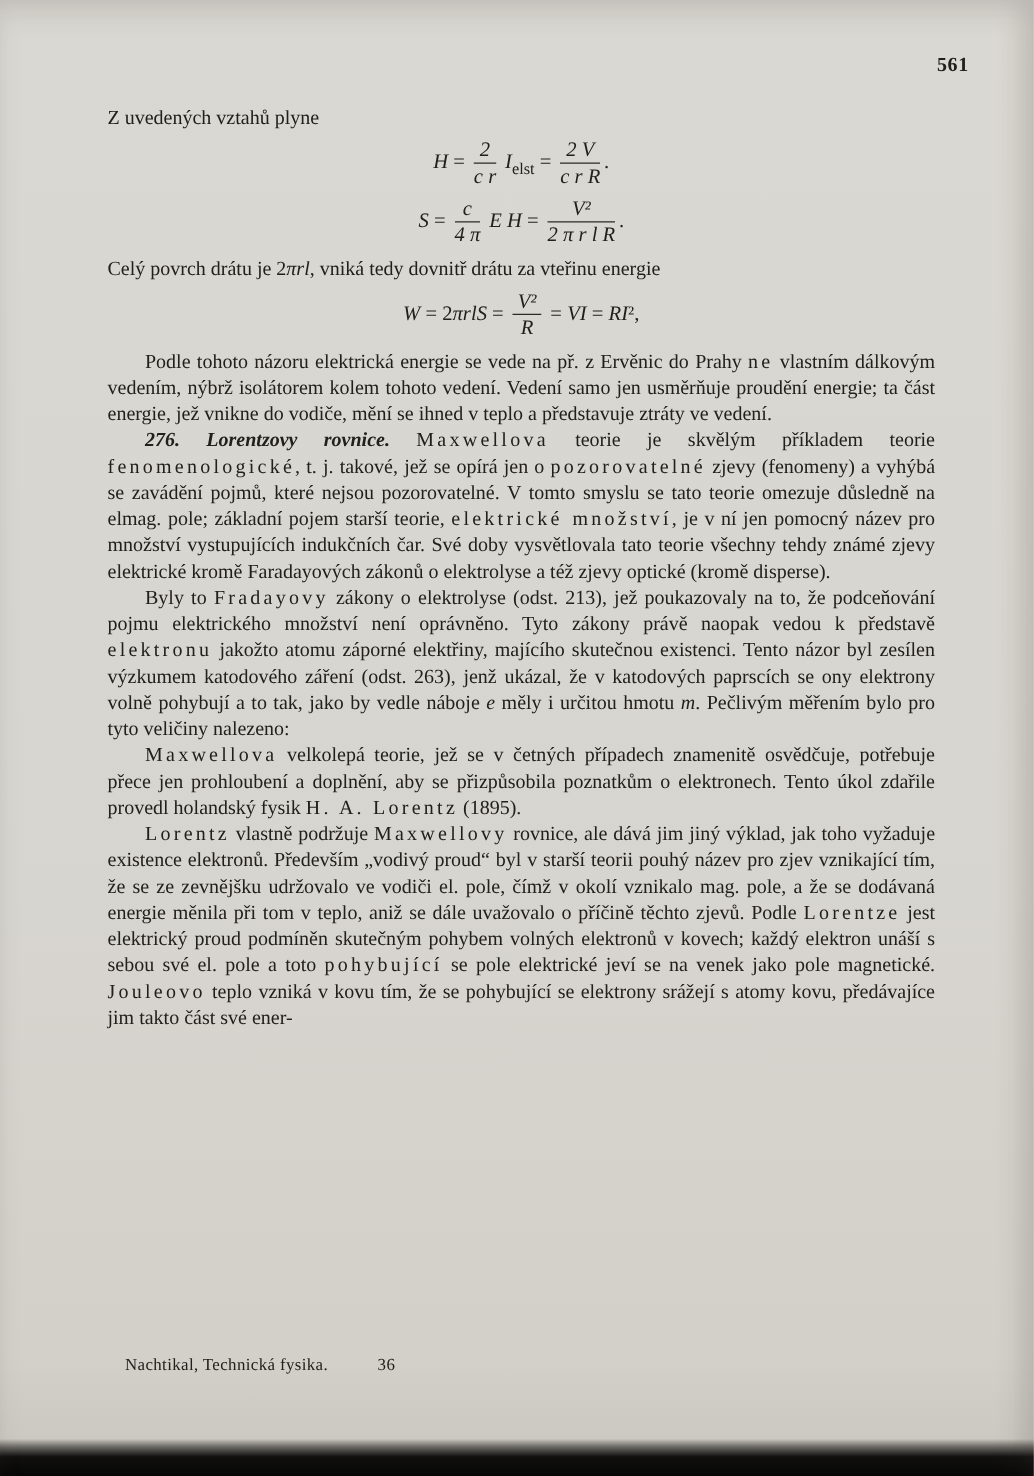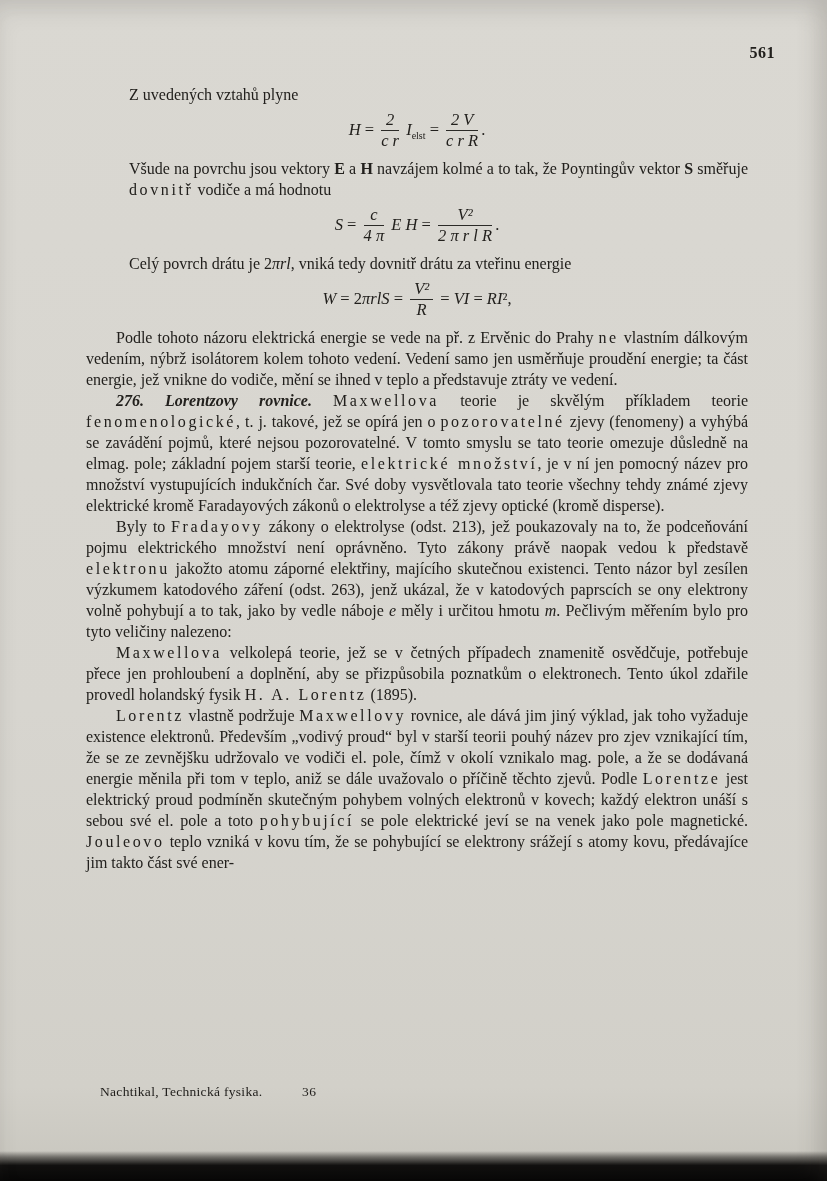--- a/index.html
+++ b/index.html
@@ -14,53 +14,52 @@
   .scan::after{
     content:"";position:absolute;inset:0;pointer-events:none;
     box-shadow:inset -12px 0 20px rgba(70,65,58,0.14), inset 0 14px 20px rgba(70,65,58,0.08);
   }
   .page-number{position:absolute;top:44px;right:52px;font-size:16px;font-weight:bold;letter-spacing:.5px;}
   .text-block{
     position:absolute;left:86px;top:84px;width:662px;
     font-size:16px;line-height:21px;text-align:justify;
   }
   .text-block p{margin:0;text-indent:30px;}
-  .text-block p.noindent{text-indent:0;margin-left:43px;}
+  .text-block p.noindent{text-indent:0;}
   .sp{letter-spacing:2.6px;}
   .b{font-weight:bold;font-style:italic;}
   .i{font-style:italic;}
   .frak{font-weight:bold;}
   .eq{text-align:center;margin:6px 0 7px;font-size:16.5px;}
   .frac{
     display:inline-block;vertical-align:middle;text-align:center;
     line-height:1.12;font-style:italic;margin:0 3px;
   }
   .frac .num{display:block;border-bottom:1px solid #2b2a27;padding:0 4px 1px;}
   .frac .den{display:block;padding-top:1px;}
-  sub{font-size:10px;font-style:normal;}
+  sub{font-size:13px;font-style:normal;}
   sup{font-size:10.5px;}
   .gap{display:inline-block;width:64px;}
   .footer{position:absolute;left:100px;top:1084px;font-size:13.5px;letter-spacing:.3px;}
   .footer .footer-num{margin-left:36px;}
   .edge-bottom{
     position:absolute;left:0;right:0;bottom:0;height:30px;
     background:linear-gradient(180deg,rgba(40,38,35,0) 0%,rgba(40,38,35,.55) 20%,#121110 48%,#040404 100%);
   }
 </style>
 </head>
 <body>
 
 <div class="scan">
 
   <div class="page-number">561</div>
 
   <div class="text-block">
     <p class="noindent"><span>Z uvedených vztahů plyne</span></p>
     <div class="eq"><span class="i">H</span><span> = </span><span class="frac"><span class="num">2</span><span class="den">c r</span></span><span> </span><span class="i">I</span><sub>elst</sub><span> = </span><span class="frac"><span class="num">2 V</span><span class="den">c r R</span></span><span>.</span></div>
-    <p class="noindent"><span>Všude na povrchu jsou vektory </span><span class="frak">E</span><span> a </span><span class="frak">H</span><span> navzájem kolmé a to tak, že Poyntingův vektor </span><span class="frak">S</span><span> směřuje </span><span class="sp">dovnitř</span><span> vodiče a má hodnotu</span></p>
     <div class="eq"><span class="i">S</span><span> = </span><span class="frac"><span class="num">c</span><span class="den">4 π</span></span><span> </span><span class="i">E H</span><span> = </span><span class="frac"><span class="num">V²</span><span class="den">2 π r l R</span></span><span>.</span></div>
     <p class="noindent"><span>Celý povrch drátu je 2</span><span class="i">πrl</span><span>, vniká tedy dovnitř drátu za vteřinu energie</span></p>
     <div class="eq"><span class="i">W</span><span> = 2</span><span class="i">πrlS</span><span> = </span><span class="frac"><span class="num">V²</span><span class="den">R</span></span><span> = </span><span class="i">VI</span><span> = </span><span class="i">RI</span><span>²,</span></div>
     <p><span>Podle tohoto názoru elektrická energie se vede na př. z Ervěnic do Prahy </span><span class="sp">ne</span><span> vlastním dálkovým vedením, nýbrž isolátorem kolem tohoto vedení. Vedení samo jen usměrňuje proudění energie; ta část energie, jež vnikne do vodiče, mění se ihned v teplo a představuje ztráty ve vedení.</span></p>
     <p><span class="b">276. Lorentzovy rovnice. </span><span class="sp">Maxwellova</span><span> teorie je skvělým příkladem teorie </span><span class="sp">fenomenologické</span><span>, t. j. takové, jež se opírá jen o </span><span class="sp">pozorovatelné</span><span> zjevy (fenomeny) a vyhýbá se zavádění pojmů, které nejsou pozorovatelné. V tomto smyslu se tato teorie omezuje důsledně na elmag. pole; základní pojem starší teorie, </span><span class="sp">elektrické množství</span><span>, je v ní jen pomocný název pro množství vystupujících indukčních čar. Své doby vysvětlovala tato teorie všechny tehdy známé zjevy elektrické kromě Faradayových zákonů o elektrolyse a též zjevy optické (kromě disperse).</span></p>
     <p><span>Byly to </span><span class="sp">Fradayovy</span><span> zákony o elektrolyse (odst. 213), jež poukazovaly na to, že podceňování pojmu elektrického množství není oprávněno. Tyto zákony právě naopak vedou k představě </span><span class="sp">elektronu</span><span> jakožto atomu záporné elektřiny, majícího skutečnou existenci. Tento názor byl zesílen výzkumem katodového záření (odst. 263), jenž ukázal, že v katodových paprscích se ony elektrony volně pohybují a to tak, jako by vedle náboje </span><span class="i">e</span><span> měly i určitou hmotu </span><span class="i">m</span><span>. Pečlivým měřením bylo pro tyto veličiny nalezeno:</span></p>
     <p><span class="sp">Maxwellova</span><span> velkolepá teorie, jež se v četných případech znamenitě osvědčuje, potřebuje přece jen prohloubení a doplnění, aby se přizpůsobila poznatkům o elektronech. Tento úkol zdařile provedl holandský fysik </span><span class="sp">H. A. Lorentz</span><span> (1895).</span></p>
     <p><span class="sp">Lorentz</span><span> vlastně podržuje </span><span class="sp">Maxwellovy</span><span> rovnice, ale dává jim jiný výklad, jak toho vyžaduje existence elektronů. Především „vodivý proud“ byl v starší teorii pouhý název pro zjev vznikající tím, že se ze zevnějšku udržovalo ve vodiči el. pole, čímž v okolí vznikalo mag. pole, a že se dodávaná energie měnila při tom v teplo, aniž se dále uvažovalo o příčině těchto zjevů. Podle </span><span class="sp">Lorentze</span><span> jest elektrický proud podmíněn skutečným pohybem volných elektronů v kovech; každý elektron unáší s sebou své el. pole a toto </span><span class="sp">pohybující</span><span> se pole elektrické jeví se na venek jako pole magnetické. </span><span class="sp">Jouleovo</span><span> teplo vzniká v kovu tím, že se pohybující se elektrony srážejí s atomy kovu, předávajíce jim takto část své ener-</span></p>
   </div>
 

